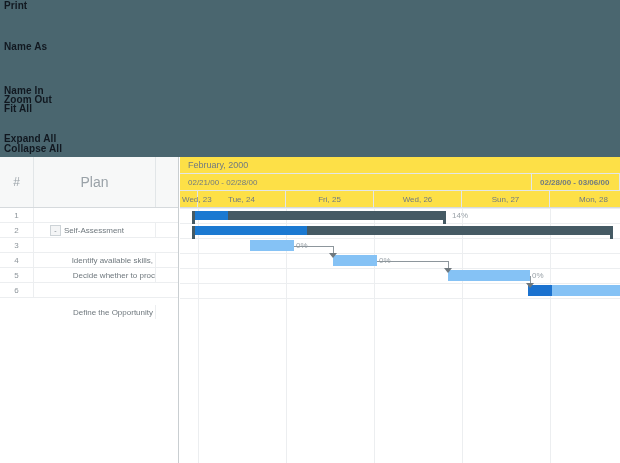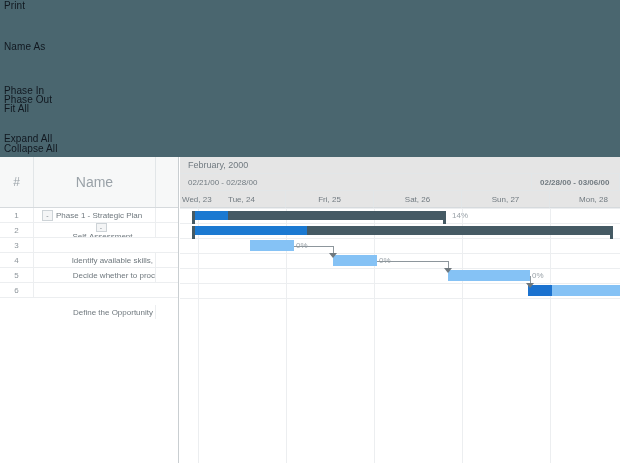--- a/index.html
+++ b/index.html
@@ -12,21 +12,21 @@
   #app{position:relative;width:620px;height:463px;}
 
   
   .toolbar{
     position:absolute;left:0;top:0;width:620px;height:157px;
     background:#4a666f;
   }
   .tb-item{
     position:absolute;left:4px;
     color:#111820;
-    font-size:10px;font-weight:normal;
+    font-size:10px;font-weight:bold;
     letter-spacing:.1px;
     white-space:nowrap;
     filter:blur(.35px);
   }
   .tb-print{top:0px;}
   .tb-saveas{top:41px;}
   .tb-zoomin{top:85px;}
   .tb-zoomout{top:94px;}
   .tb-fitall{top:103px;}
   .tb-expand{top:133px;}
@@ -84,21 +84,21 @@
     border:1px solid #cdd3d7;background:#f4f5f6;
     color:#7d868c;font-size:7px;line-height:7px;
     margin-right:3px;
   }
 
   
   .tl-pane{
     position:absolute;left:180px;top:157px;width:440px;height:306px;
     background:#ffffff;overflow:hidden;
   }
-  .tl-head{position:absolute;left:0;top:0;width:440px;height:51px;background:#e5e5e5;}
+  .tl-head{position:absolute;left:0;top:0;width:440px;height:51px;background:#fde047;}
   .tl-month{
     position:absolute;left:0;top:0;width:440px;height:17px;
     border-bottom:1px solid #e2e6e8;box-sizing:border-box;
     display:flex;align-items:center;
     padding-left:8px;font-size:9px;color:#717a80;
   }
   .tl-week{
     position:absolute;top:17px;height:17px;
     border-bottom:1px solid #e2e6e8;border-right:1px solid #e2e6e8;
     box-sizing:border-box;display:flex;align-items:center;
@@ -136,45 +136,41 @@
   }
 </style>
 </head>
 <body>
 
 <div id="app">
 
   <div class="toolbar">
     <div class="tb-item tb-print">Print</div>
     <div class="tb-item tb-saveas">Name As</div>
-    <div class="tb-item tb-zoomin">Phase In</div>
-    <div class="tb-item tb-zoomout">Phase Out</div>
+    <div class="tb-item tb-zoomin">Name In</div>
+    <div class="tb-item tb-zoomout">Zoom Out</div>
     <div class="tb-item tb-fitall">Fit All</div>
     <div class="tb-item tb-expand">Expand All</div>
     <div class="tb-item tb-collapse">Collapse All</div>
   </div>
 
   <div class="grid-pane">
     <div class="grid-head">
       <div class="gh-cell gh-num">#</div>
-      <div class="gh-cell gh-name">Name</div>
+      <div class="gh-cell gh-name">Plan</div>
       <div class="gh-cell gh-tail"></div>
     </div>
     <div class="grid-rows" id="grid-rows">
         <div class="grow">
           <div class="gc-num">1</div>
-          <div class="gc-name" style="padding-left: 8px;">
-            <span class="tg">-</span>
-            <span>Phase 1 - Strategic Plan</span>
-          </div>
           <div class="gc-tail"></div>
         </div>
         <div class="grow">
           <div class="gc-num">2</div>
-          <div class="gc-name" style="padding-left: 16px; flex-direction: column;">
+          <div class="gc-name" style="padding-left: 16px;">
             <span class="tg">-</span>
             <span>Self-Assessment</span>
           </div>
           <div class="gc-tail"></div>
         </div>
         <div class="grow">
           <div class="gc-num">3</div>
           <div class="gc-tail"></div>
         </div>
         <div class="grow">
@@ -205,21 +201,21 @@
     <div class="tl-head">
       <div class="tl-month">February, 2000</div>
       <div id="tl-weeks">
           <div class="tl-week" style="left: 0px; width: 352px;">02/21/00 - 02/28/00</div>
           <div class="tl-week" style="left: 352px; width: 88px; font-weight: bold;">02/28/00 - 03/06/00</div>
         </div>
       <div id="tl-days">
           <div class="tl-day" style="left: 0px; width: 18px; justify-content: flex-start; padding-left: 2px;">Wed, 23</div>
           <div class="tl-day" style="left: 18px; width: 88px;">Tue, 24</div>
           <div class="tl-day" style="left: 106px; width: 88px;">Fri, 25</div>
-          <div class="tl-day" style="left: 194px; width: 88px;">Sat, 26</div>
+          <div class="tl-day" style="left: 194px; width: 88px;">Wed, 26</div>
           <div class="tl-day" style="left: 282px; width: 88px;">Sun, 27</div>
           <div class="tl-day" style="left: 370px; width: 88px;">Mon, 28</div>
         </div>
     </div>
     <div class="tl-body" id="tl-body">
         <div class="vline" style="left: 18px;"></div>
         <div class="vline" style="left: 106px;"></div>
         <div class="vline" style="left: 194px;"></div>
         <div class="vline" style="left: 282px;"></div>
         <div class="vline" style="left: 370px;"></div>

